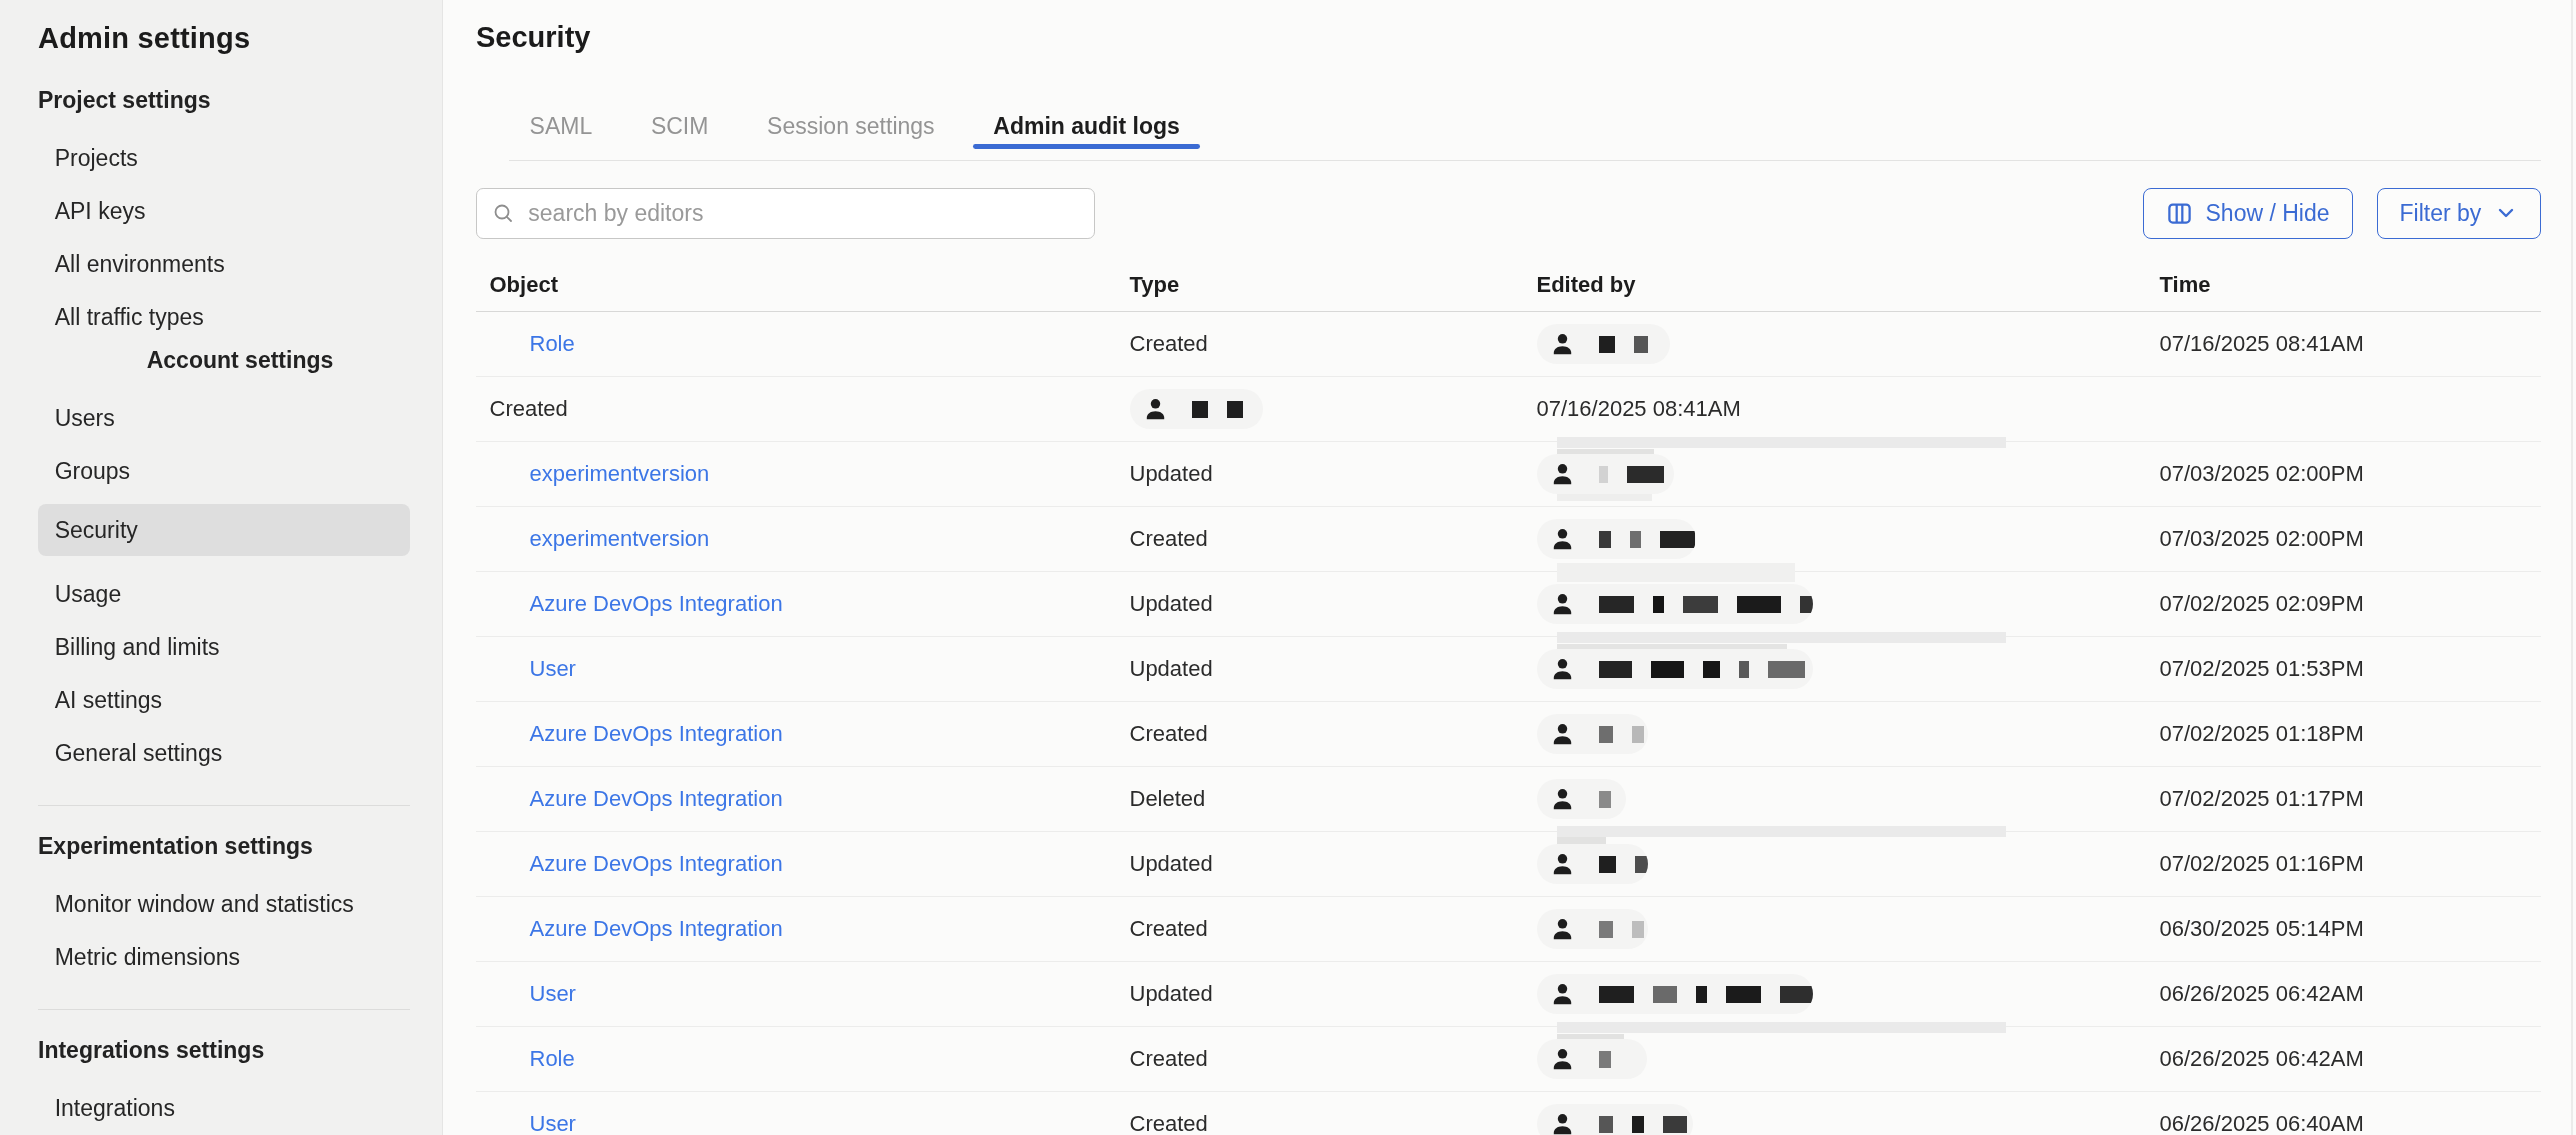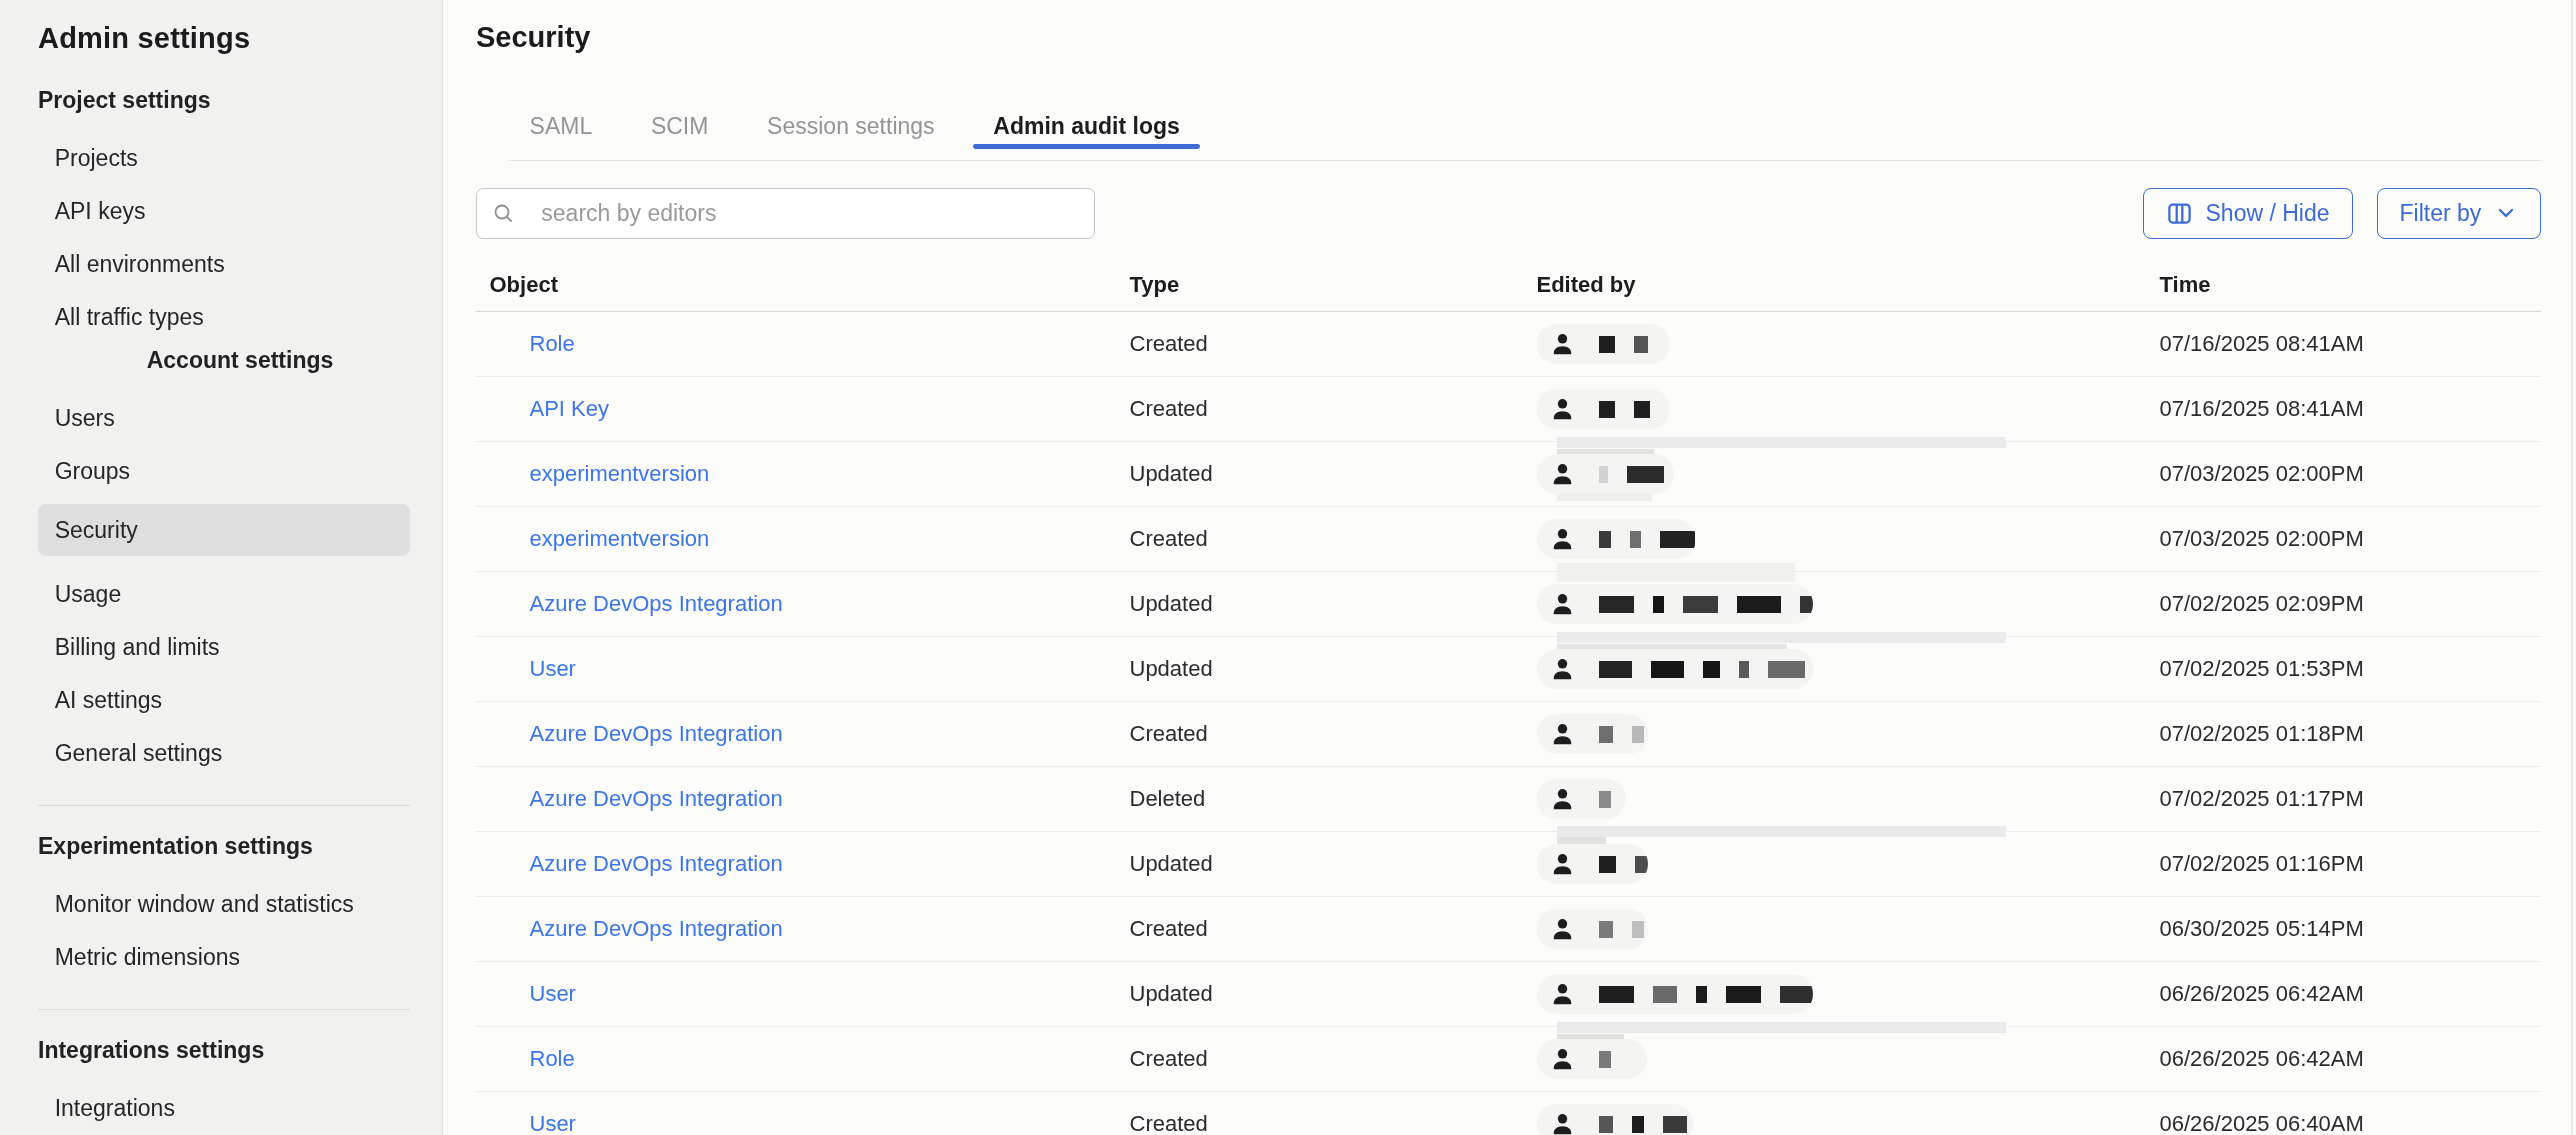--- a/index.html
+++ b/index.html
@@ -50,21 +50,21 @@
   }
   .tab.active{color:#1d1d1d;font-weight:700;}
   .tab.active::after{
     content:"";position:absolute;left:0;right:0;bottom:-1.6px;height:4.8px;
     background:#3b6bd3;border-radius:2.4px;
   }
   .toolbar{margin-top:27px;display:flex;align-items:center;justify-content:space-between;height:51px;}
   .search{
     width:619px;height:51px;box-sizing:border-box;background:#fff;
     border:1.6px solid #c7c7c6;border-radius:7.1px;display:flex;align-items:center;
-    padding:0 14.3px;gap:24px;
+    padding:0 14.3px;gap:11px;
   }
   .search input{
     border:none;outline:none;background:transparent;flex:1;
     font-size:23px;color:#2a2a2a;font-family:inherit;
   }
   .search input::placeholder{color:#9a9a9a;}
   .toolbar-right{display:flex;gap:24px;}
   .btn{
     display:inline-flex;align-items:center;justify-content:center;gap:12.7px;
     height:51px;box-sizing:border-box;border:1.6px solid #3b6bd3;border-radius:8px;
@@ -175,21 +175,20 @@
                 <circle cx="12" cy="7.3" r="3.9" fill="#1d1d1d"></circle>
                 <path d="M12 13.4c-4.3 0-7.2 2.4-7.2 5.4V20h14.4v-1.2c0-3-2.9-5.4-7.2-5.4z" fill="#1d1d1d"></path>
               </svg>
               <span class="rblock first" style="width: 16px; background: rgb(31, 31, 31);"></span>
               <span class="rblock" style="width: 14.3px; background: rgb(86, 86, 86);"></span>
             </div>
           </div>
           <div class="cell-time">07/16/2025 08:41AM</div>
         </div>
         <div class="trow tbody-row">
-          <div class="cell-obj"><a href="#">API Key</a></div>
           <div class="cell-type">Created</div>
           <div class="cell-edit">
             <div class="pill" style="width: 133px;">
               <svg viewBox="0 0 24 24" width="29" height="29">
                 <circle cx="12" cy="7.3" r="3.9" fill="#1d1d1d"></circle>
                 <path d="M12 13.4c-4.3 0-7.2 2.4-7.2 5.4V20h14.4v-1.2c0-3-2.9-5.4-7.2-5.4z" fill="#1d1d1d"></path>
               </svg>
               <span class="rblock first" style="width: 16px; background: rgb(31, 31, 31);"></span>
               <span class="rblock" style="width: 16px; background: rgb(31, 31, 31);"></span>
             </div>

